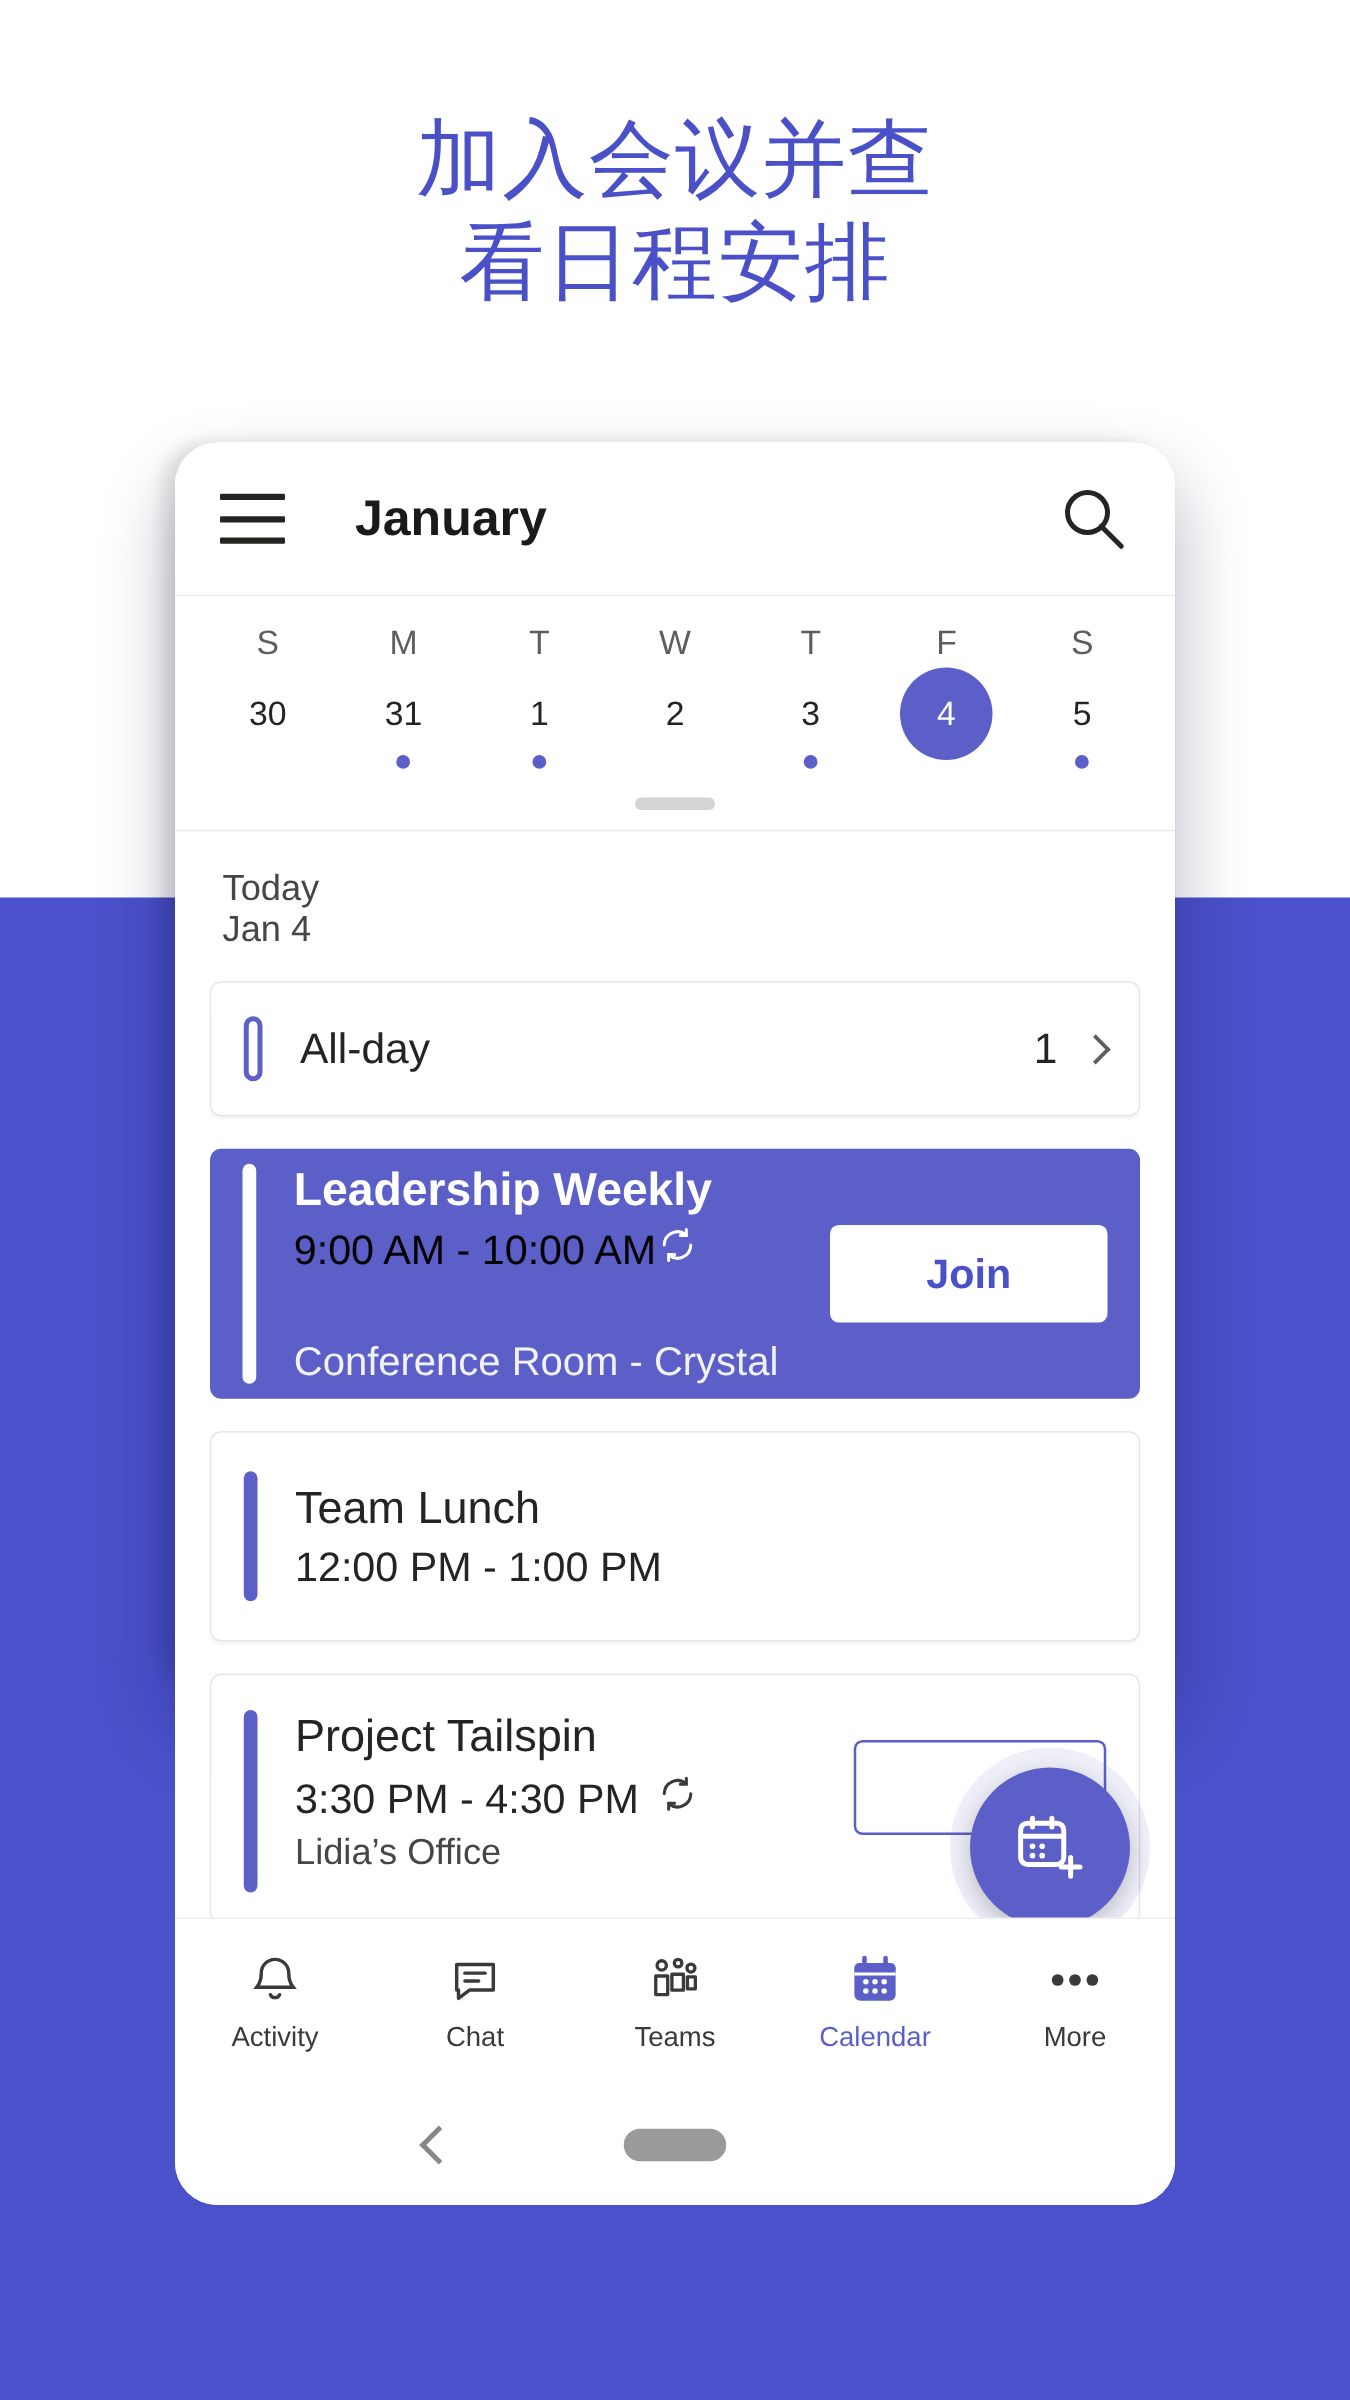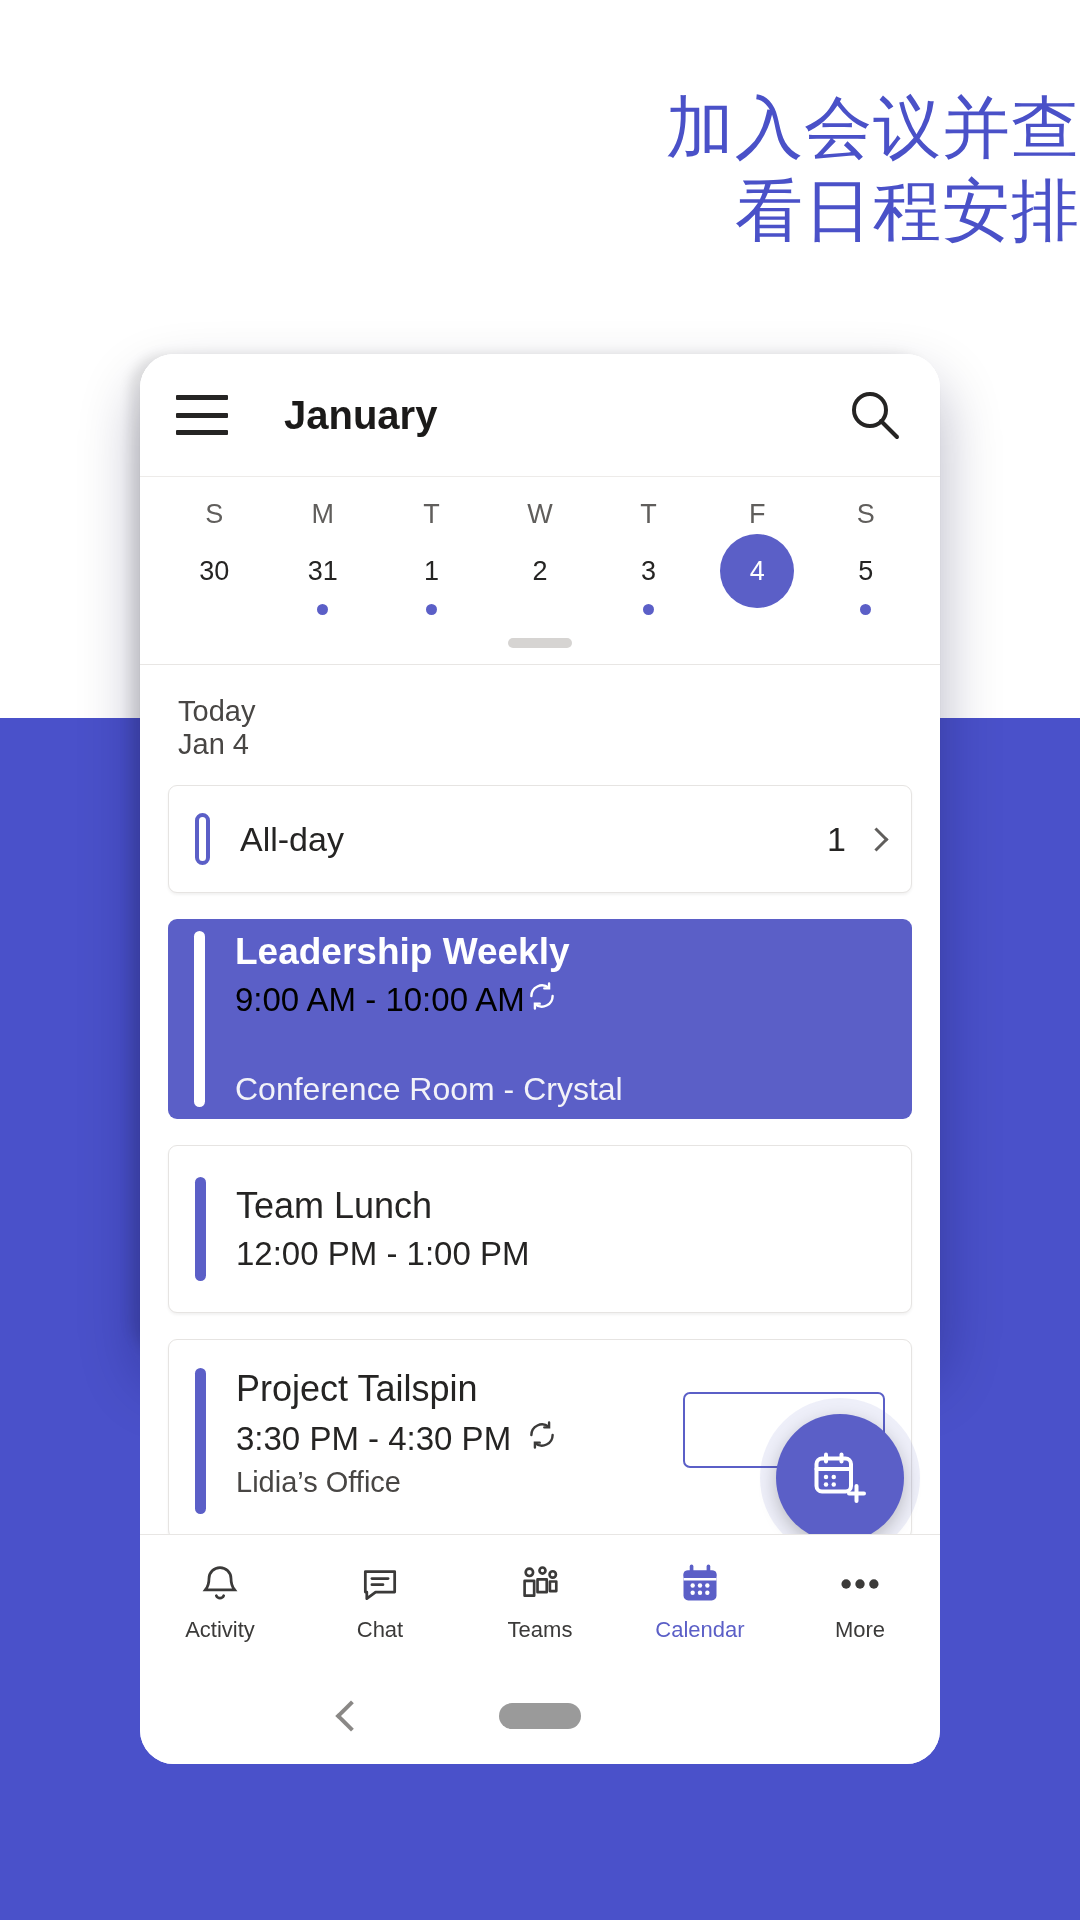--- a/index.html
+++ b/index.html
@@ -16,21 +16,21 @@
     background: #ffffff;
   }
   #promo-bg-bottom {
     position: absolute; left: 0; top: 718px; width: 1080px; height: 1202px;
     background: #4a51ca;
   }
 
   
   #headline {
     position: absolute; left: 0; top: 86px; width: 1080px;
-    text-align: right;
+    text-align: center;
     color: #4a51c8;
     font-size: 68px;
     line-height: 1.22;
     font-weight: 400;
     letter-spacing: 1px;
     white-space: pre-line;
   }
 
   
   #phone {
@@ -369,20 +369,21 @@
               <svg width="34" height="34" viewBox="0 0 24 24" fill="none" stroke="#ffffff" stroke-width="1.7" stroke-linecap="round">
                 <path d="M4.5 12a7.5 7.5 0 0 1 12.2-5.8"></path>
                 <path d="M19.5 12a7.5 7.5 0 0 1-12.2 5.8"></path>
                 <path d="M17 3.2v3.4h-3.4"></path>
                 <path d="M7 20.8v-3.4h3.4"></path>
               </svg>
             </span>
           </div>
           <div class="lw-loc">Conference Room -  Crystal</div>
         </div>
+        <button class="join-btn">Join</button>
       </div>
 
       <div class="event-card" id="card-lunch">
         <div class="bar"></div>
         <div class="ev-body">
           <div class="ev-title">Team Lunch</div>
           <div class="ev-time">12:00 PM - 1:00 PM</div>
         </div>
       </div>
 

